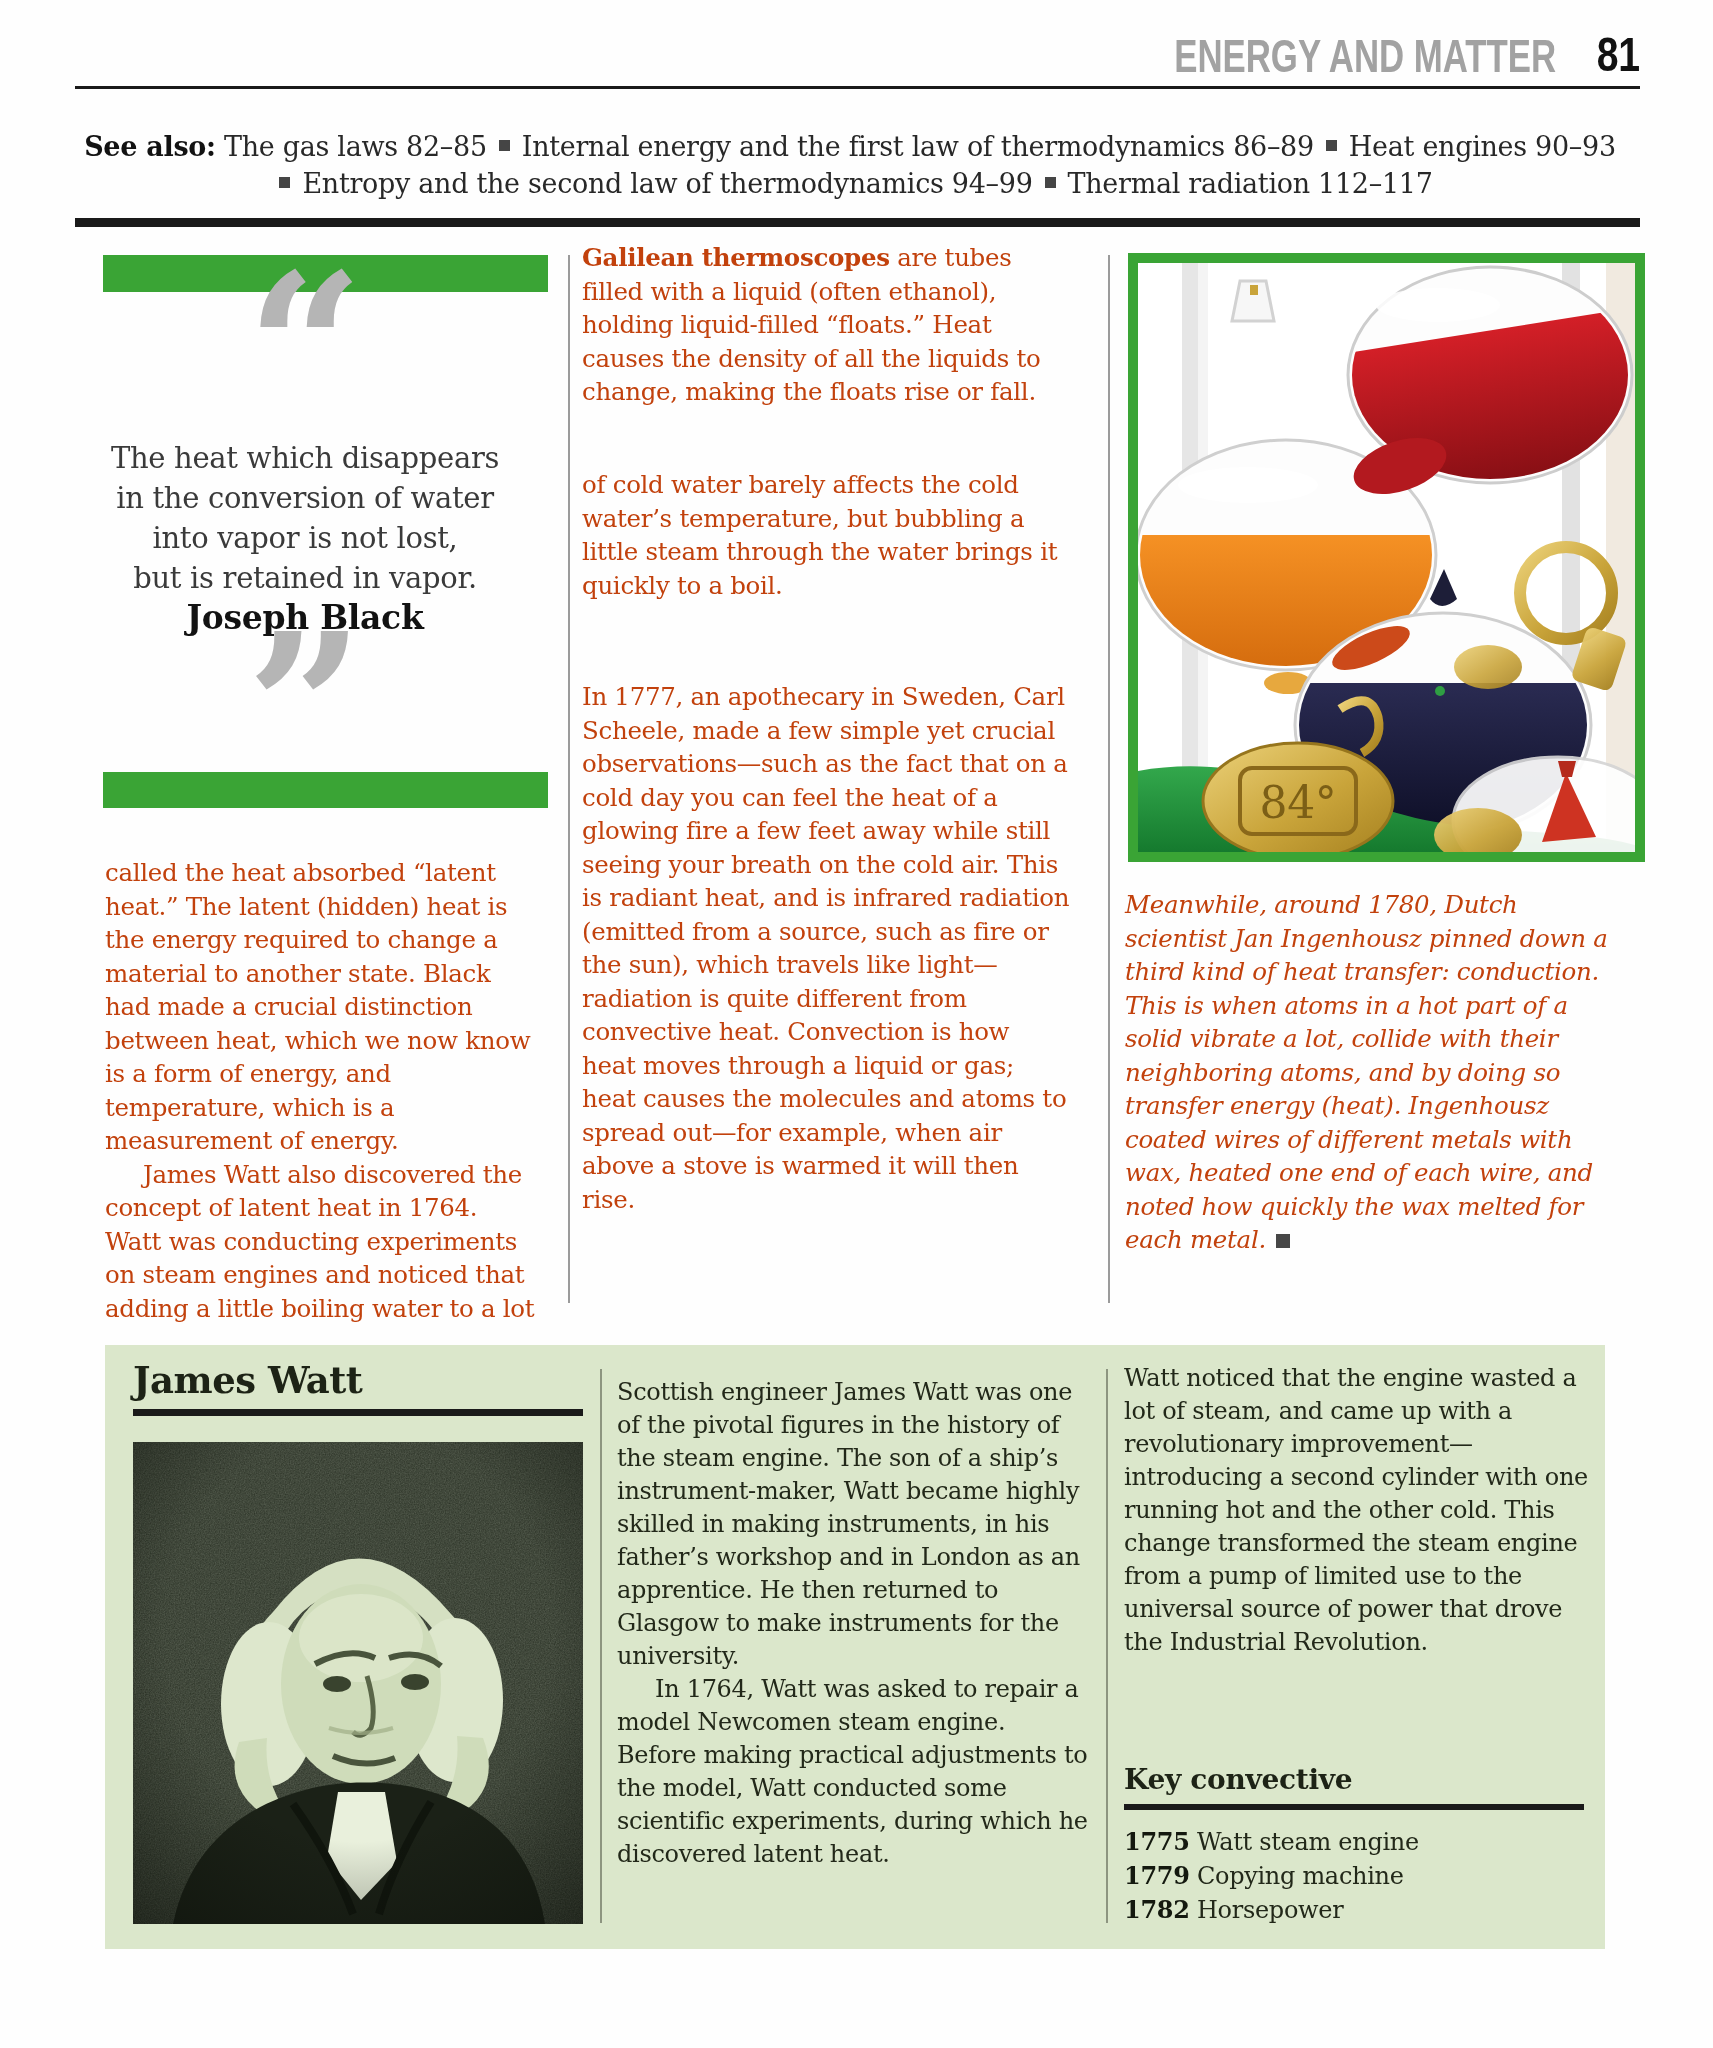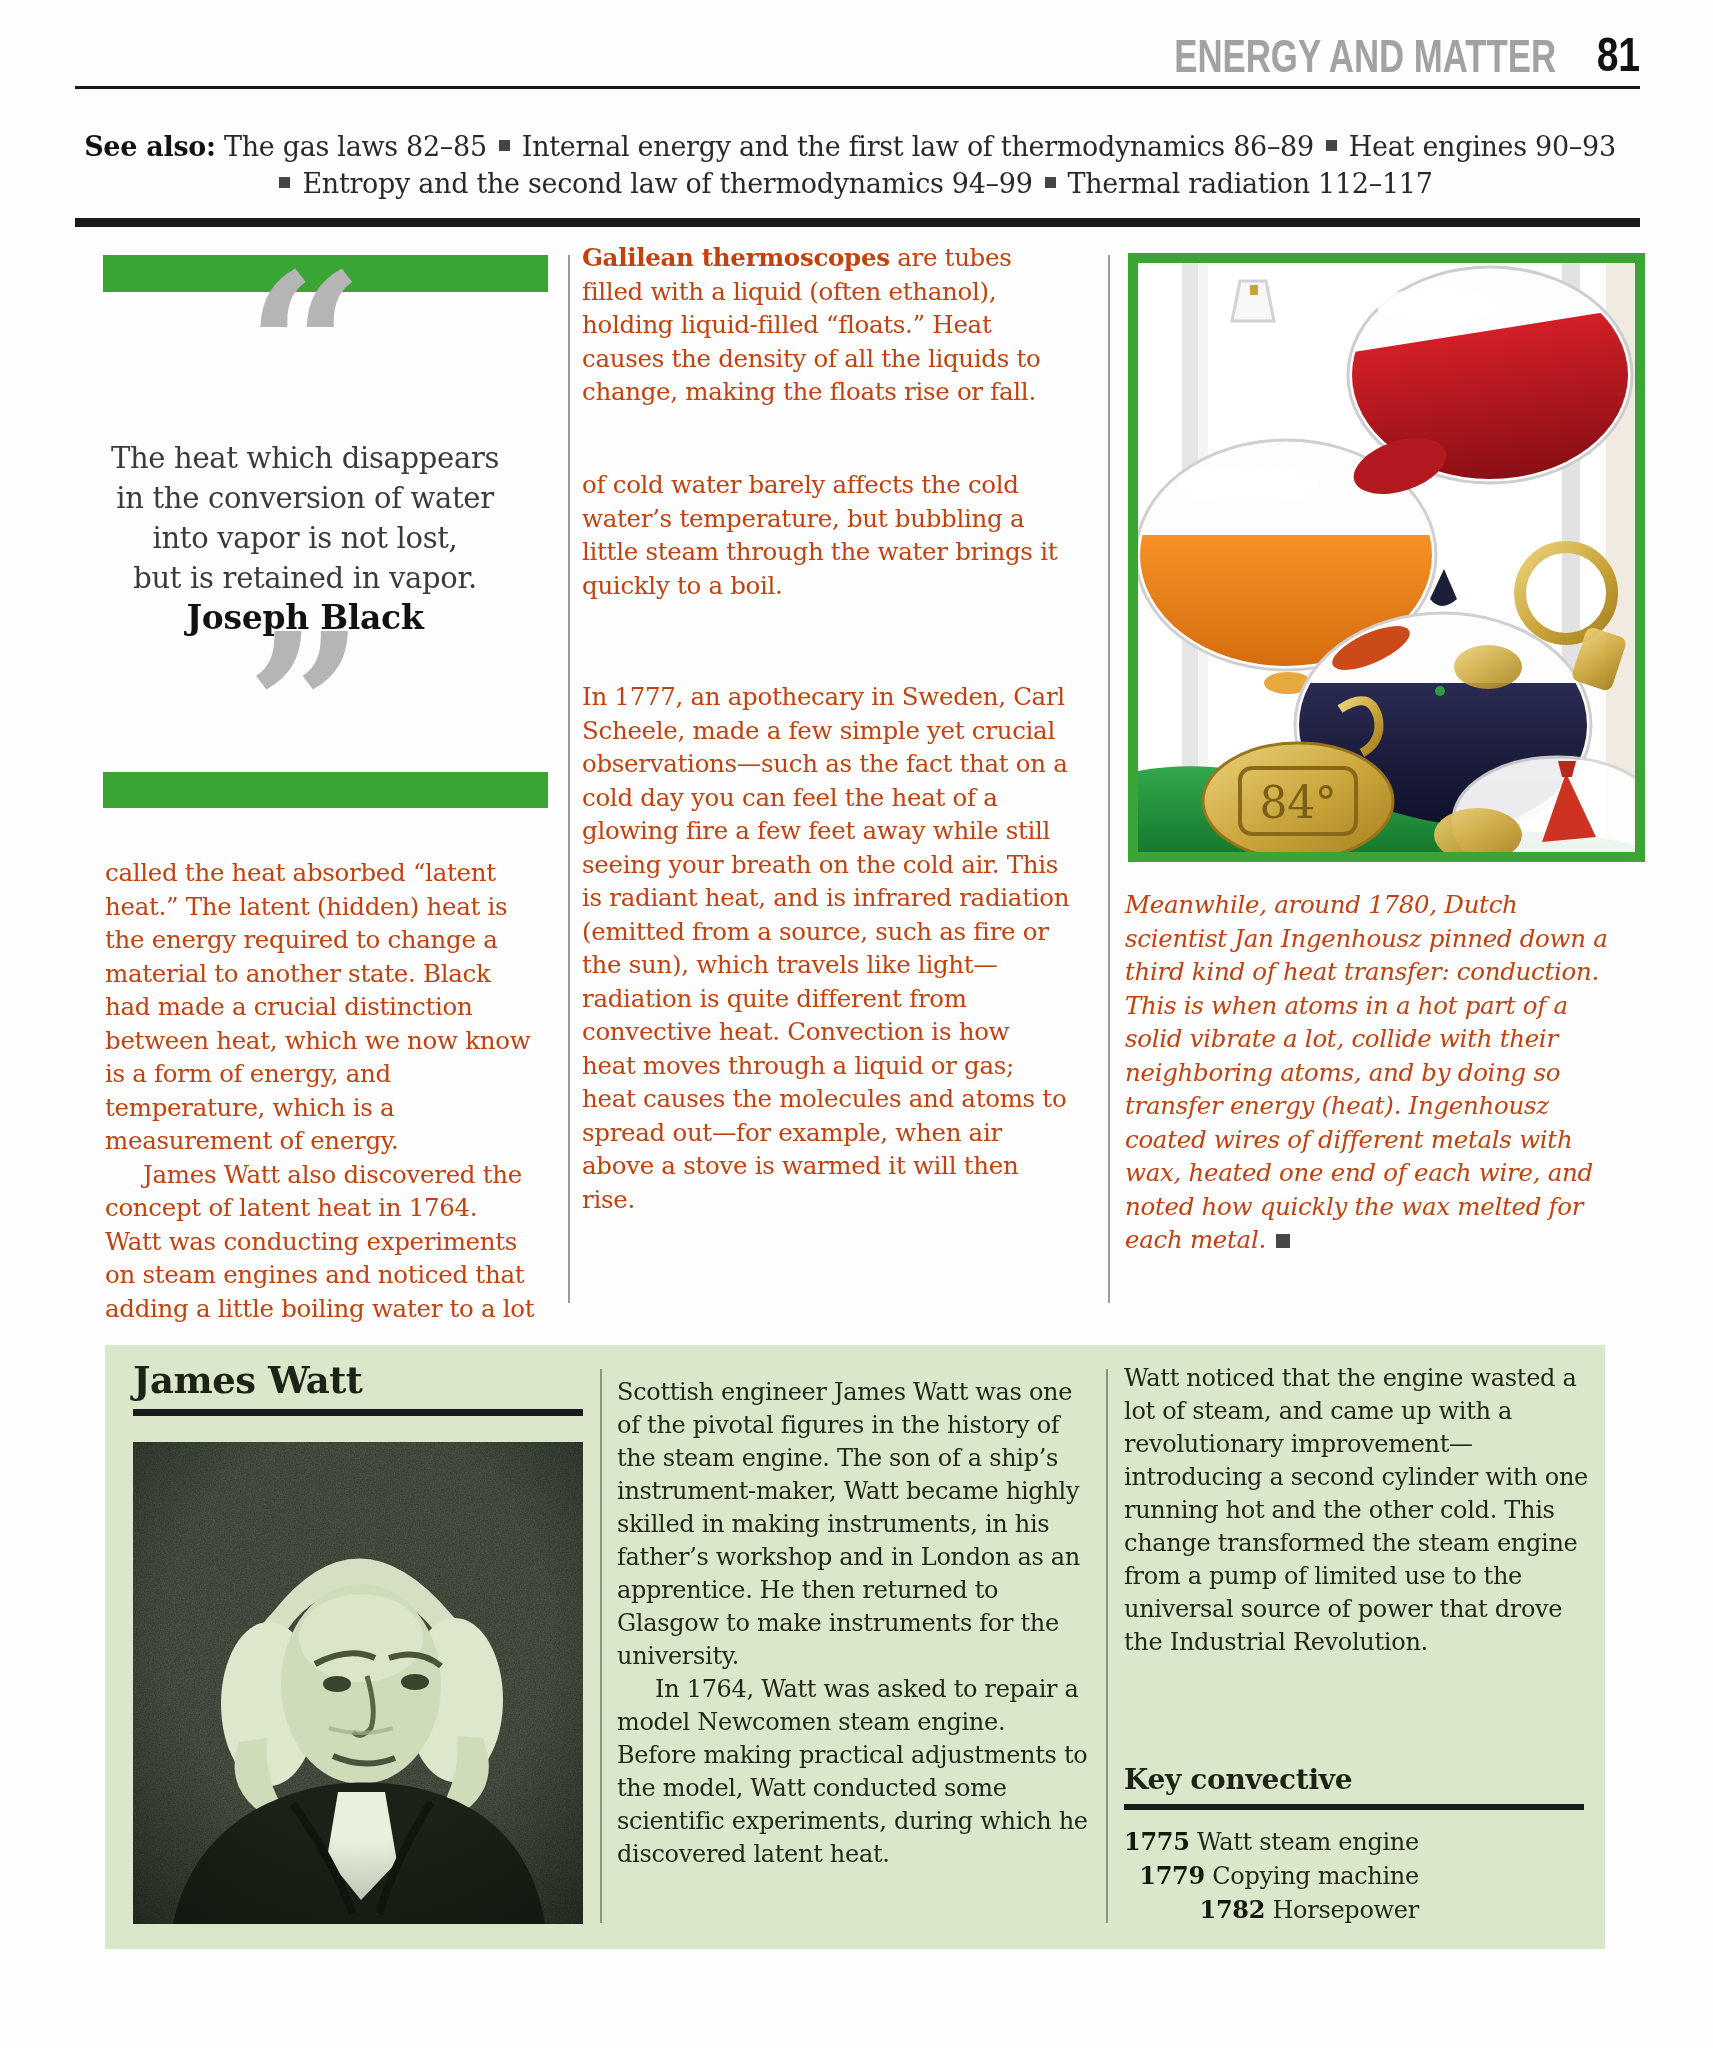--- a/index.html
+++ b/index.html
@@ -59,21 +59,21 @@
   .bio-rule{left:133px;top:1409px;width:450px;height:7px;background:#1a1a1a;}
   .portrait{left:133px;top:1442px;width:450px;height:482px;overflow:hidden;}
   .bdiv{width:2px;background:#8d9580;}
   .bd1{left:600px;top:1369px;height:554px;}
   .bd2{left:1106px;top:1369px;height:554px;}
   .biotxt{font-size:24px;line-height:33px;color:#222819;}
   .bio-c1{left:617px;top:1376px;width:474px;}
   .bio-c2{left:1124px;top:1362px;width:474px;}
   .ki-h{left:1124px;top:1763px;font-size:28px;font-weight:700;color:#1d2316;}
   .ki-rule{left:1124px;top:1804px;width:460px;height:6px;background:#1a1a1a;}
-  .ki-list{left:1124px;top:1825px;font-size:24px;line-height:34px;color:#222819;text-align:right;}
+  .ki-list{left:1124px;top:1825px;font-size:24px;line-height:34px;color:#222819;}
   .ki-list b{color:#14190f;}
 </style>
 </head>
 <body>
 
 <div class="page">
 
   <div class="header">
     <span class="section-title">ENERGY AND MATTER</span>
     <span class="page-num">81</span>

